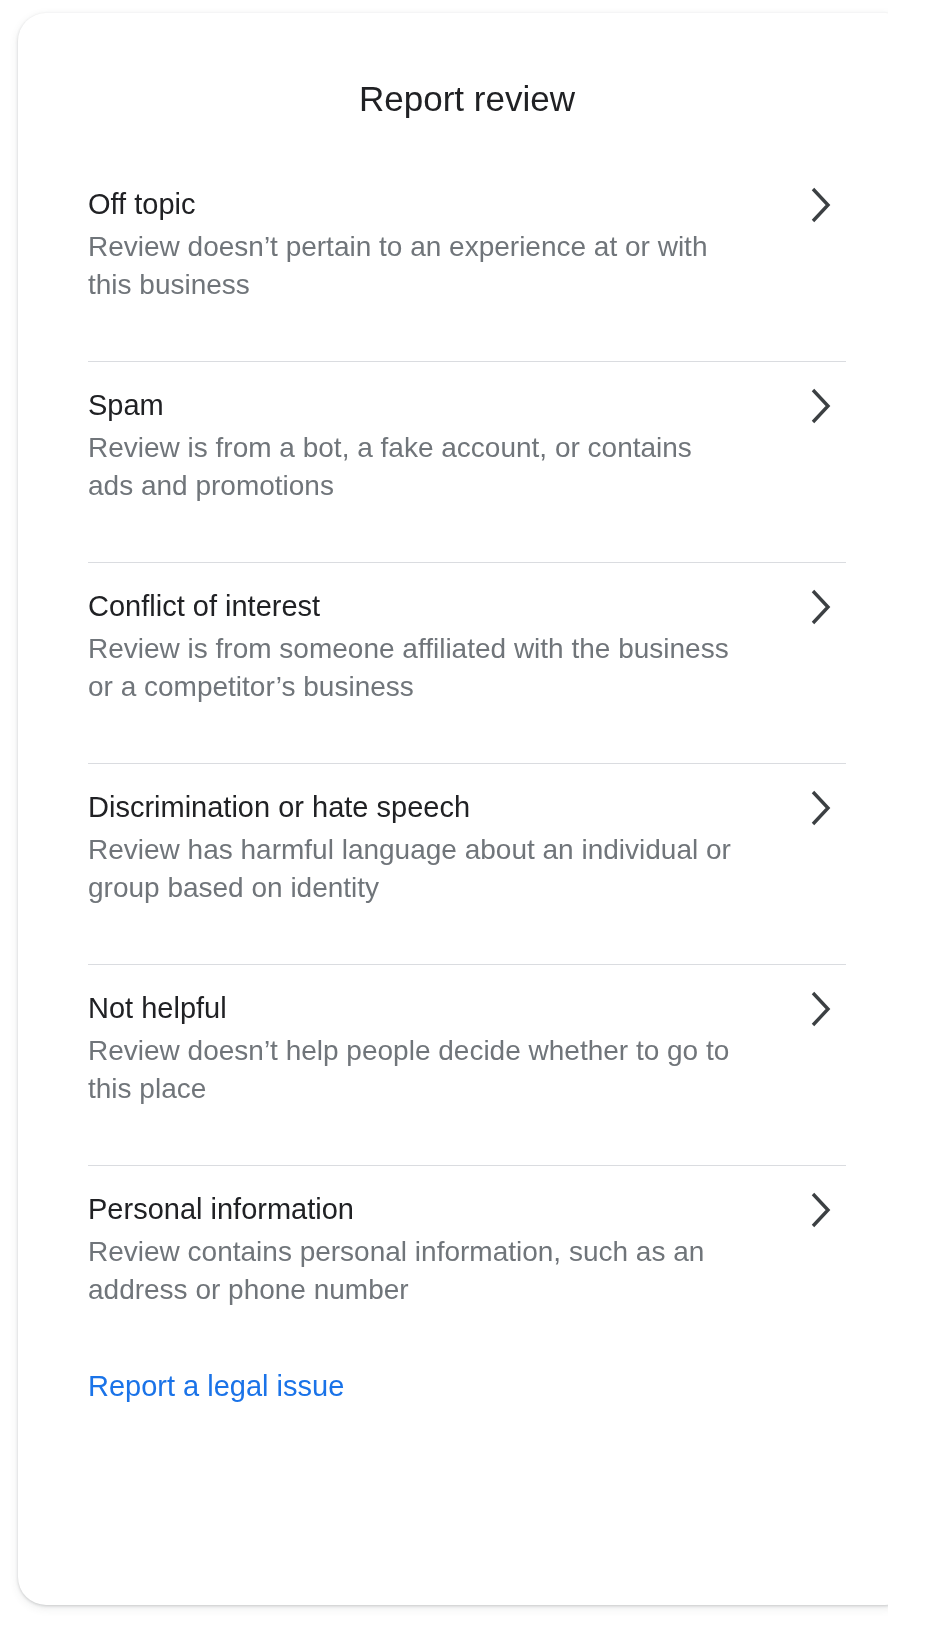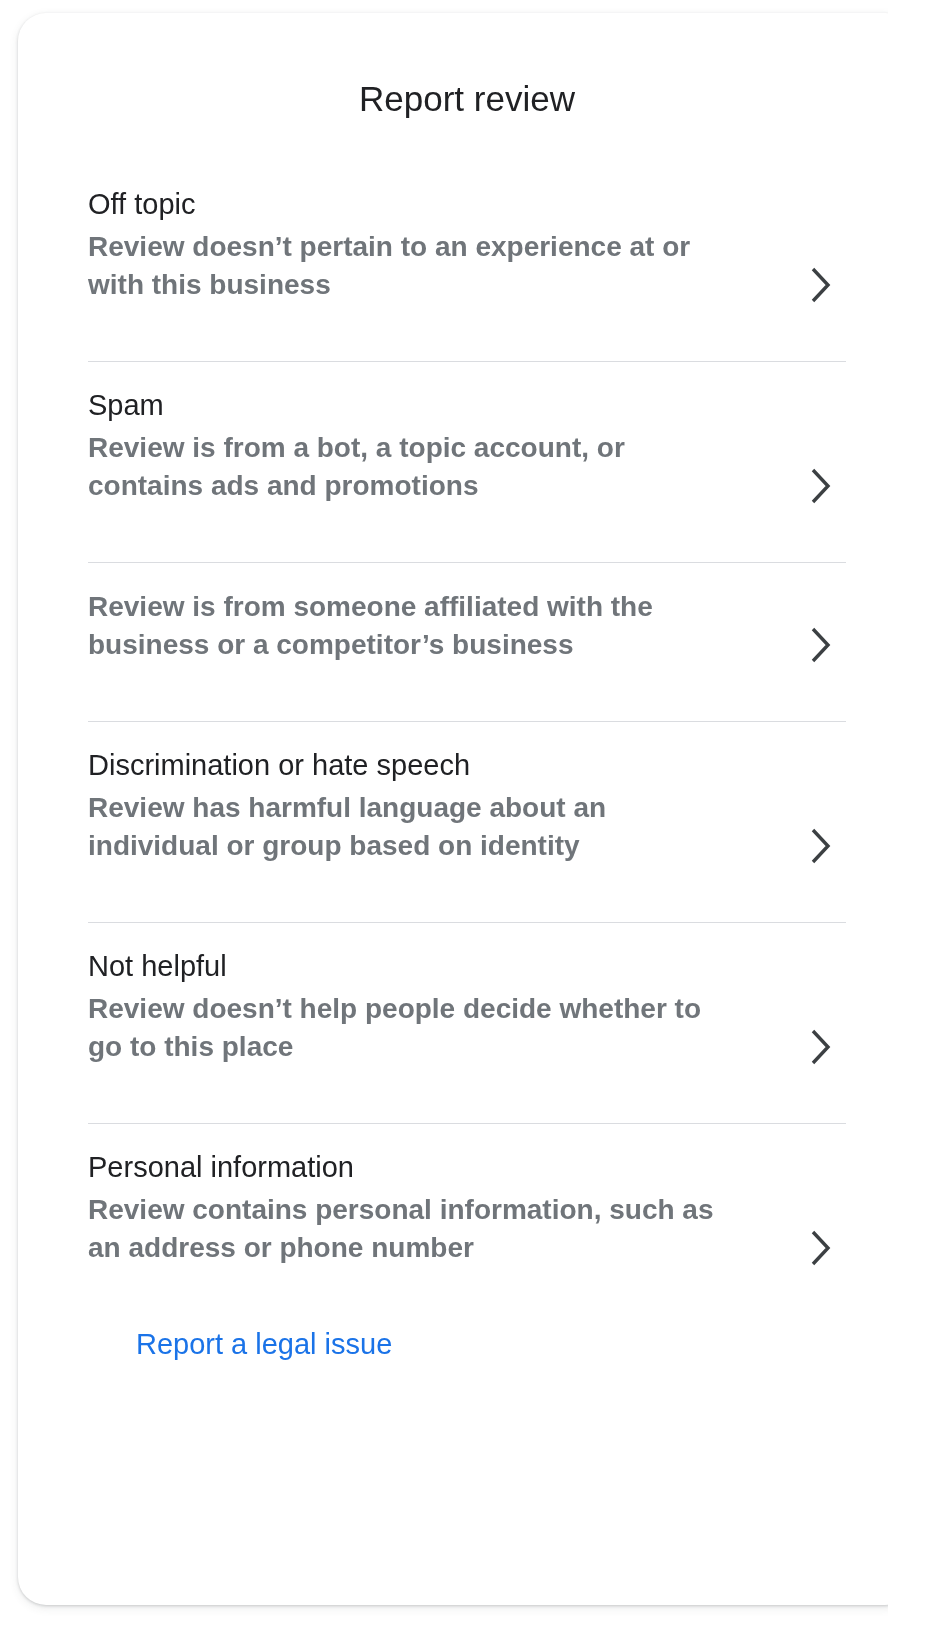--- a/index.html
+++ b/index.html
@@ -46,21 +46,21 @@
     text-align:center;
     color:var(--title-text);
   }
   .reason-list{
     list-style:none;
     margin:40px 0 0;
     padding:0;
   }
   .reason-row{
     display:flex;
-    align-items:flex-end;
+    align-items:flex-start;
     padding:25px 0 23px;
     cursor:pointer;
   }
   .reason-row + .reason-row{
     border-top:1px solid var(--divider);
     margin-top:34px;
   }
   .row-text{
     flex:1 1 auto;
     padding-right:66px;
@@ -69,21 +69,21 @@
   .row-title{
     font-size:29px;
     line-height:37px;
     font-weight:400;
     color:var(--item-title-text);
     margin-bottom:5px;
   }
   .row-desc{
     font-size:28px;
     line-height:38px;
-    font-weight:700;
+    font-weight:400;
     color:var(--item-description-text);
   }
   .chevron{
     flex:0 0 auto;
     width:24px;
     height:38px;
     margin-right:14px;
     display:flex;
     align-items:center;
     justify-content:center;
@@ -91,21 +91,20 @@
   .chevron svg{display:block;}
   .legal-link{
     display:inline-block;
     margin-top:36px;
     font-size:29px;
     line-height:36px;
     font-weight:500;
     color:var(--link-blue);
     text-decoration:none;
     cursor:pointer;
-    margin-left:48px;
   }
 </style>
 </head>
 <body>
 
 <div class="stage">
   <div class="card">
     <h1 class="dialog-title">Report review</h1>
 
     <ul class="reason-list">
@@ -117,31 +116,32 @@
     <span class="chevron">
       <svg width="24" height="38" viewBox="0 0 24 38" aria-hidden="true">
         <path d="M5 3 L20 19 L5 35" fill="none" stroke="var(--chevron)" stroke-width="3.4" stroke-linecap="butt" stroke-linejoin="miter"></path>
       </svg>
     </span>
   </li>
 
   <li class="reason-row">
     <div class="row-text">
       <div class="row-title">Spam</div>
-      <div class="row-desc">Review is from a bot, a topic account, or contains ads and promotions</div>
+      <div class="row-desc">Review is from a bot, a fake account, or contains ads and promotions</div>
     </div>
     <span class="chevron">
       <svg width="24" height="38" viewBox="0 0 24 38" aria-hidden="true">
         <path d="M5 3 L20 19 L5 35" fill="none" stroke="var(--chevron)" stroke-width="3.4" stroke-linecap="butt" stroke-linejoin="miter"></path>
       </svg>
     </span>
   </li>
 
   <li class="reason-row">
     <div class="row-text">
+      <div class="row-title">Conflict of interest</div>
       <div class="row-desc">Review is from someone affiliated with the business or a competitor’s business</div>
     </div>
     <span class="chevron">
       <svg width="24" height="38" viewBox="0 0 24 38" aria-hidden="true">
         <path d="M5 3 L20 19 L5 35" fill="none" stroke="var(--chevron)" stroke-width="3.4" stroke-linecap="butt" stroke-linejoin="miter"></path>
       </svg>
     </span>
   </li>
 
 

